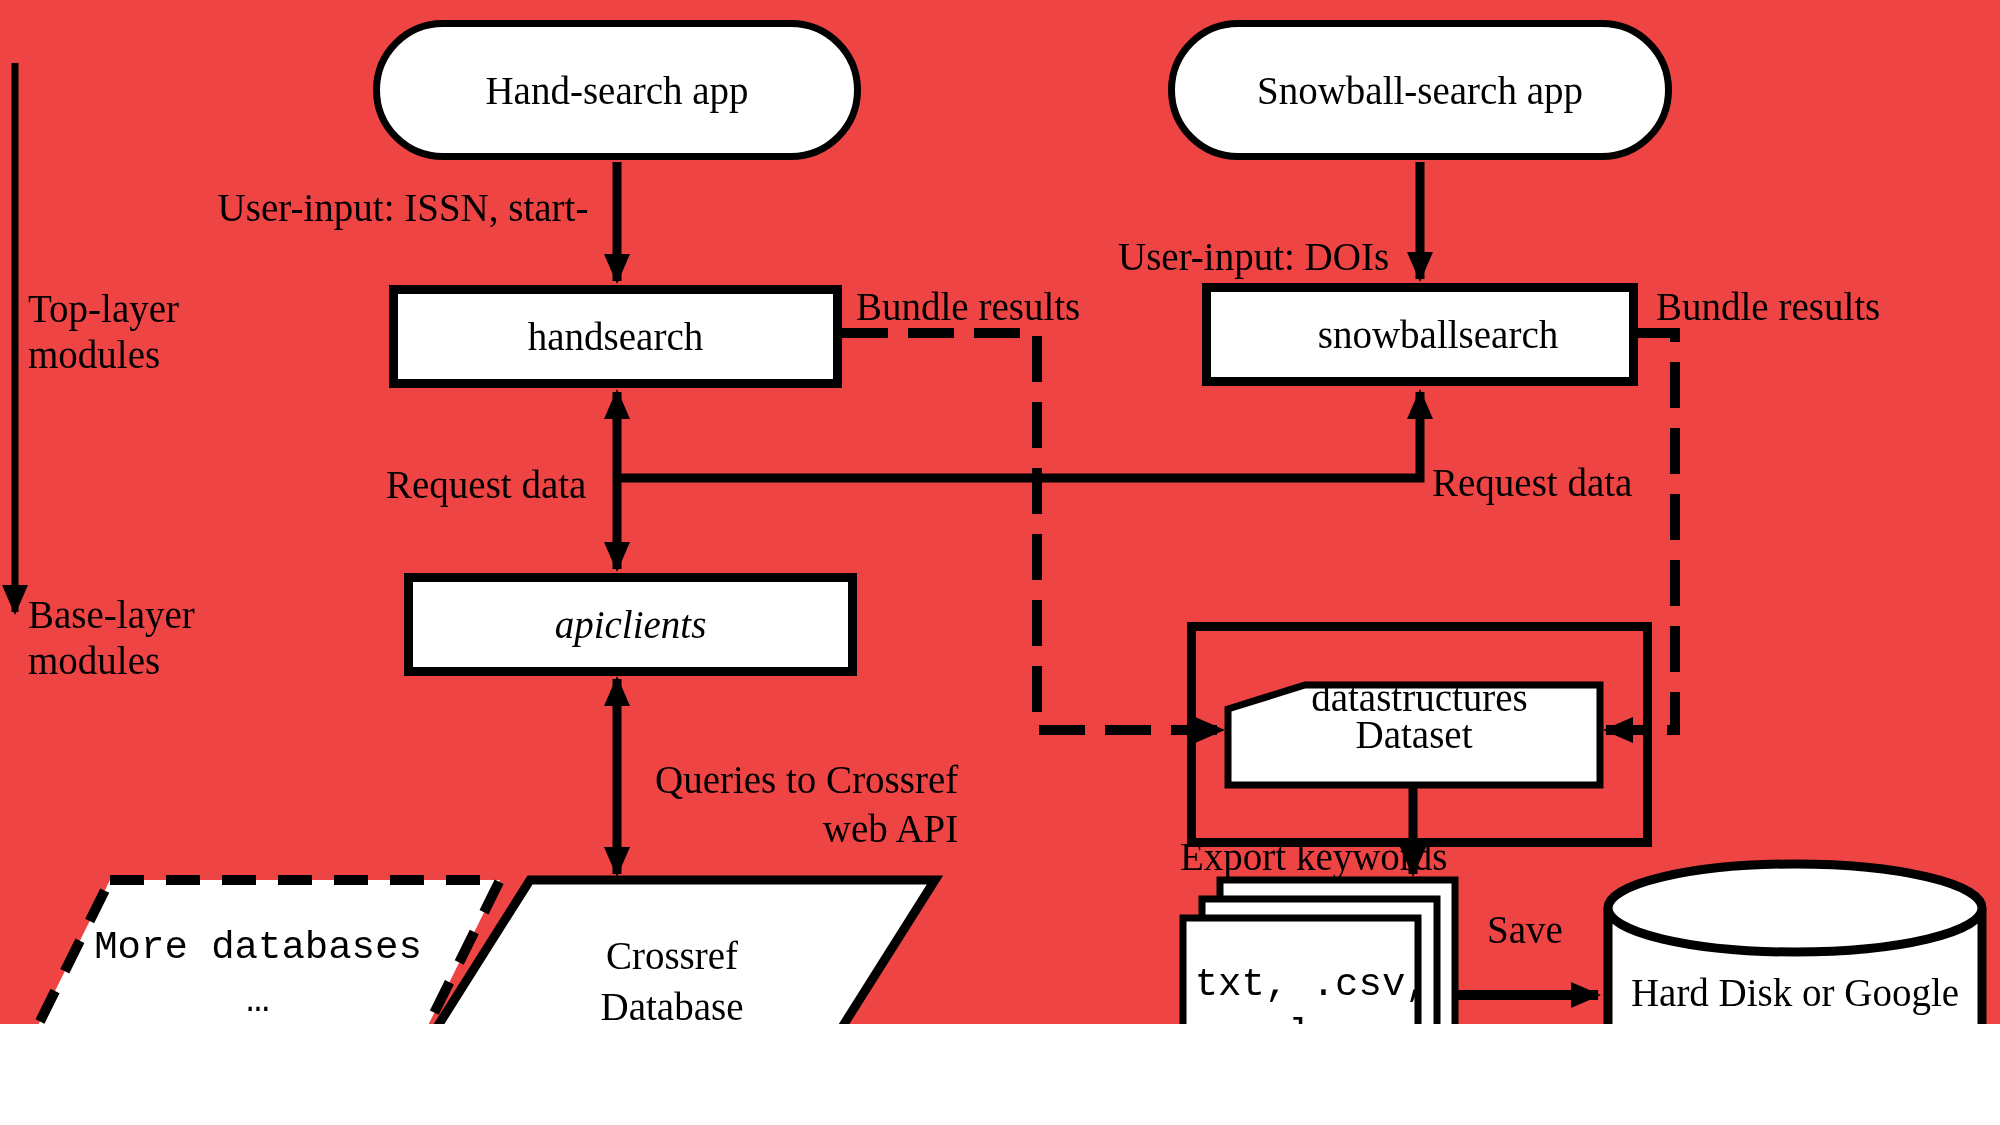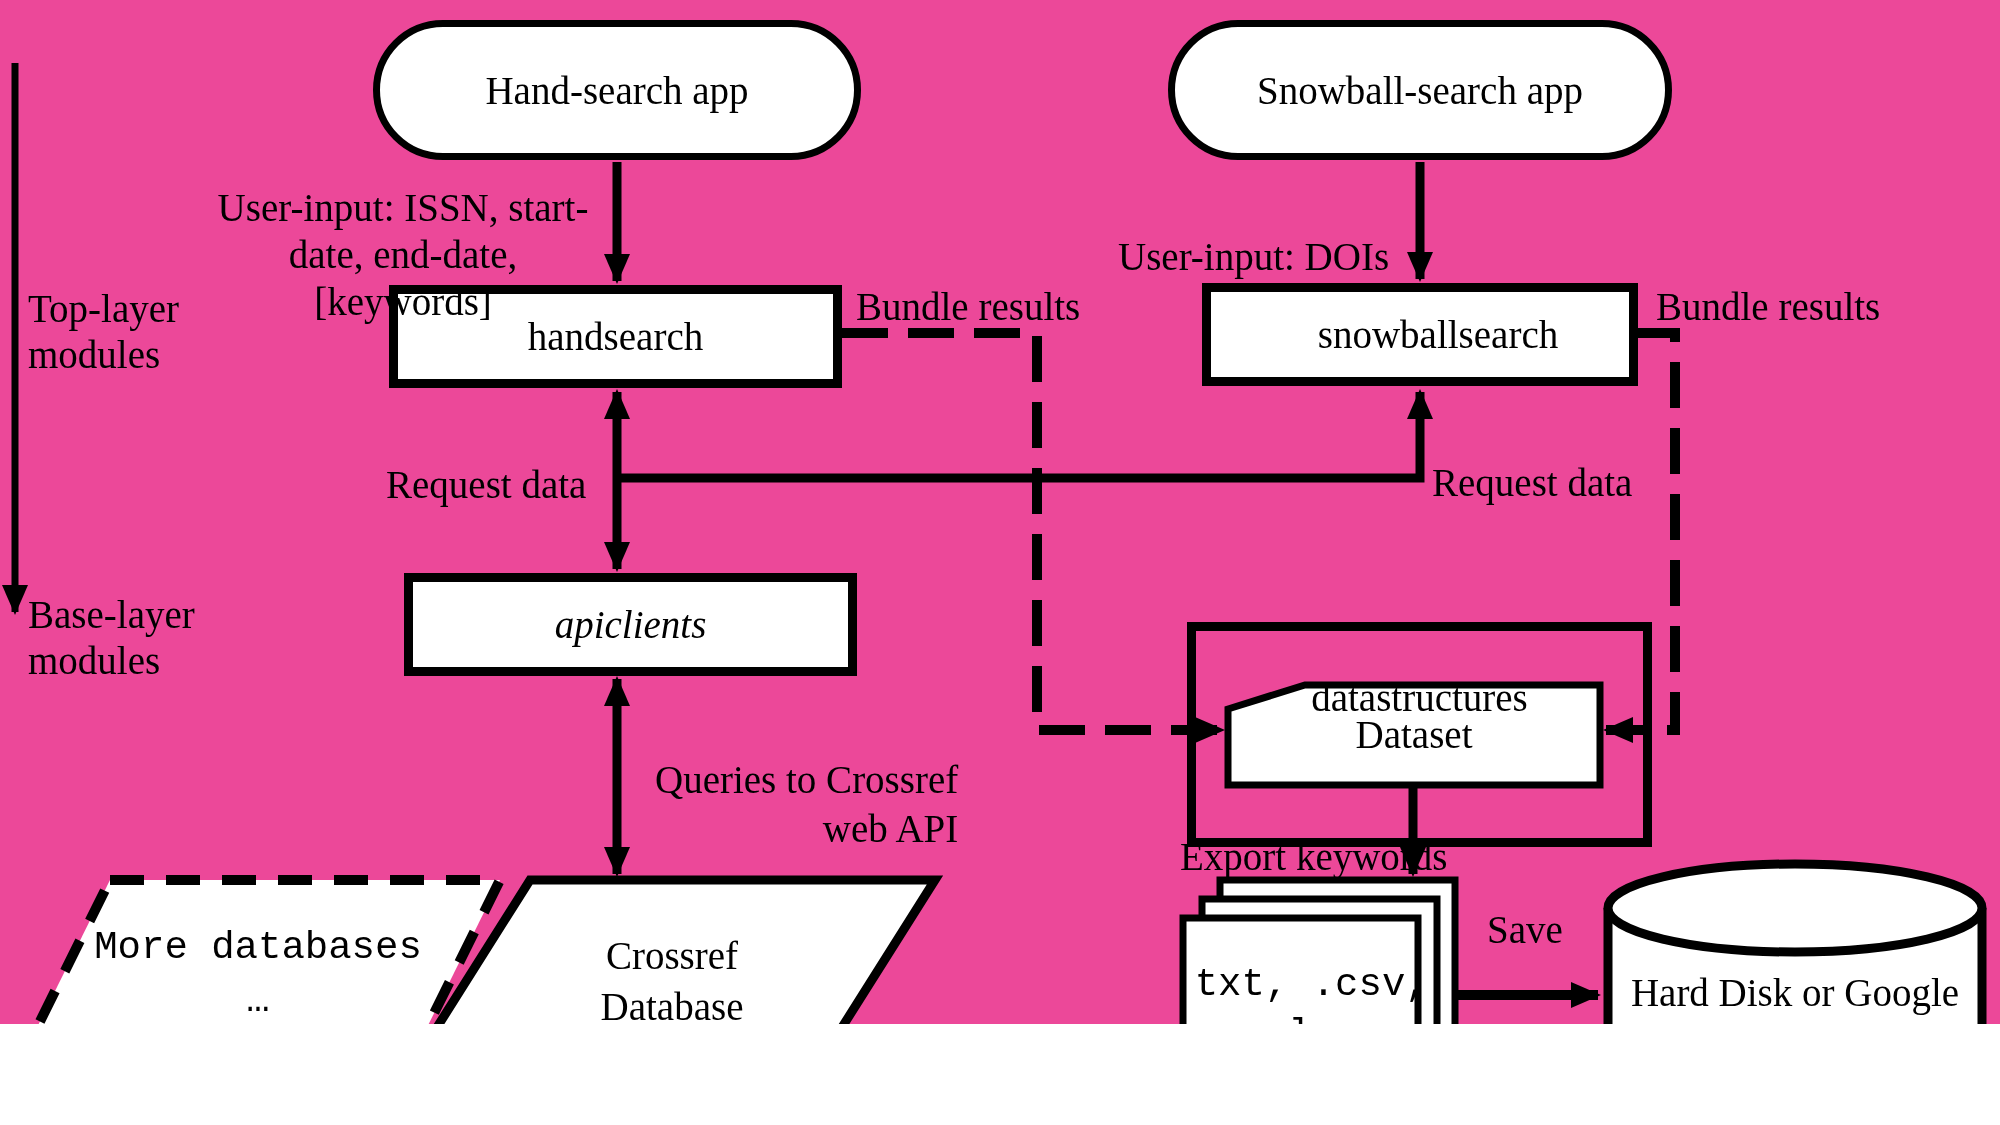--- a/index.html
+++ b/index.html
@@ -1,16 +1,16 @@
 <!DOCTYPE html>
 <html><head>
 <meta charset="utf-8">
 <style>
   html,body{margin:0;padding:0;background:#fff;}
-  #canvas{position:relative;width:2000px;height:1024px;background:#ec4899;overflow:hidden;
+  #canvas{position:relative;width:2000px;height:1024px;background:#ef4444;overflow:hidden;
           font-family:"Liberation Serif","DejaVu Serif",serif;color:#000;}
   #shapes{position:absolute;left:0;top:0;z-index:1;}
   .lbl{position:absolute;z-index:3;font-size:39px;line-height:47px;white-space:nowrap;}
   .ctr{text-align:center;transform:translateX(-50%);}
   .node{position:absolute;z-index:2;box-sizing:border-box;background:#fff;border:9px solid #000;
         display:flex;align-items:center;justify-content:center;font-size:39px;}
   .stadium{border-width:7px;border-radius:80px;}
   .frame{background:transparent;align-items:flex-start;}
 </style>
 </head>
@@ -82,21 +82,20 @@
     <div>Top-layer</div>
     <div>modules</div>
   </div>
   <div class="lbl" style="left:28px;top:592px;line-height:46px;">
     <div>Base-layer</div>
     <div>modules</div>
   </div>
 
   <div class="lbl" style="left:203px;top:184px;width:400px;text-align:center;white-space:normal;">
     <div>User-input: ISSN, start-</div>
-    <div>date, end-date, [keywords]</div>
   </div>
   <div class="lbl" style="left:1118px;top:208px;margin-top:25px;">User-input: DOIs</div>
 
   <div class="lbl" style="left:856px;top:283px;">Bundle results</div>
   <div class="lbl" style="left:1656px;top:283px;">Bundle results</div>
   <div class="lbl" style="left:386px;top:461px;">Request data</div>
   <div class="lbl" style="left:1432px;top:459px;">Request data</div>
   <div class="lbl" style="left:655px;top:755px;line-height:49px;text-align:right;">
     <div>Queries to Crossref</div>
     <div>web API</div>

